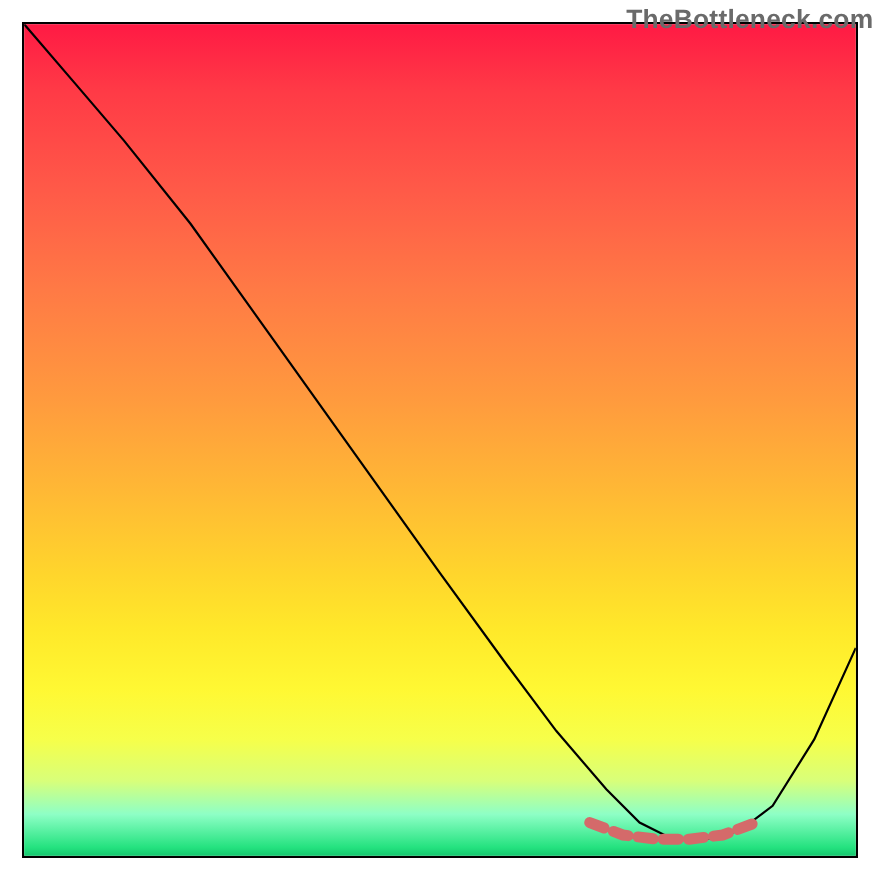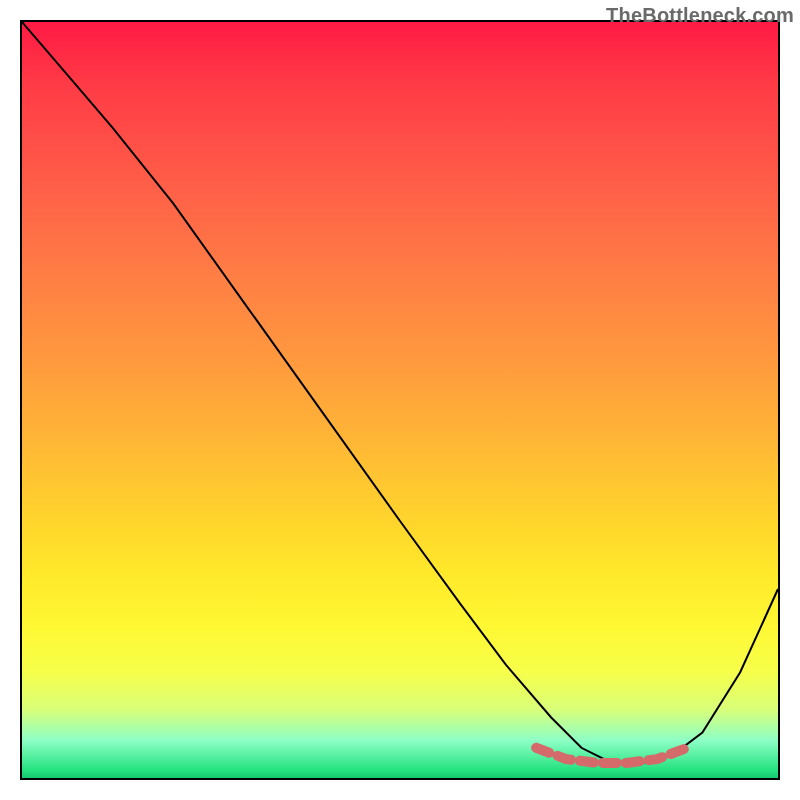--- a/index.html
+++ b/index.html
@@ -9,21 +9,21 @@
     height: 800px;
     background: #ffffff;
     font-family: Arial, Helvetica, sans-serif;
     position: relative;
     overflow: hidden;
   }
   .watermark {
     position: absolute;
     top: 4px;
     right: 6px;
-    font-size: 20px;
+    font-size: 24px;
     font-weight: bold;
     color: #6a6a6a;
     z-index: 10;
     letter-spacing: 0.2px;
   }
   .plot-area {
     position: absolute;
     left: 20px;
     top: 20px;
     width: 760px;

